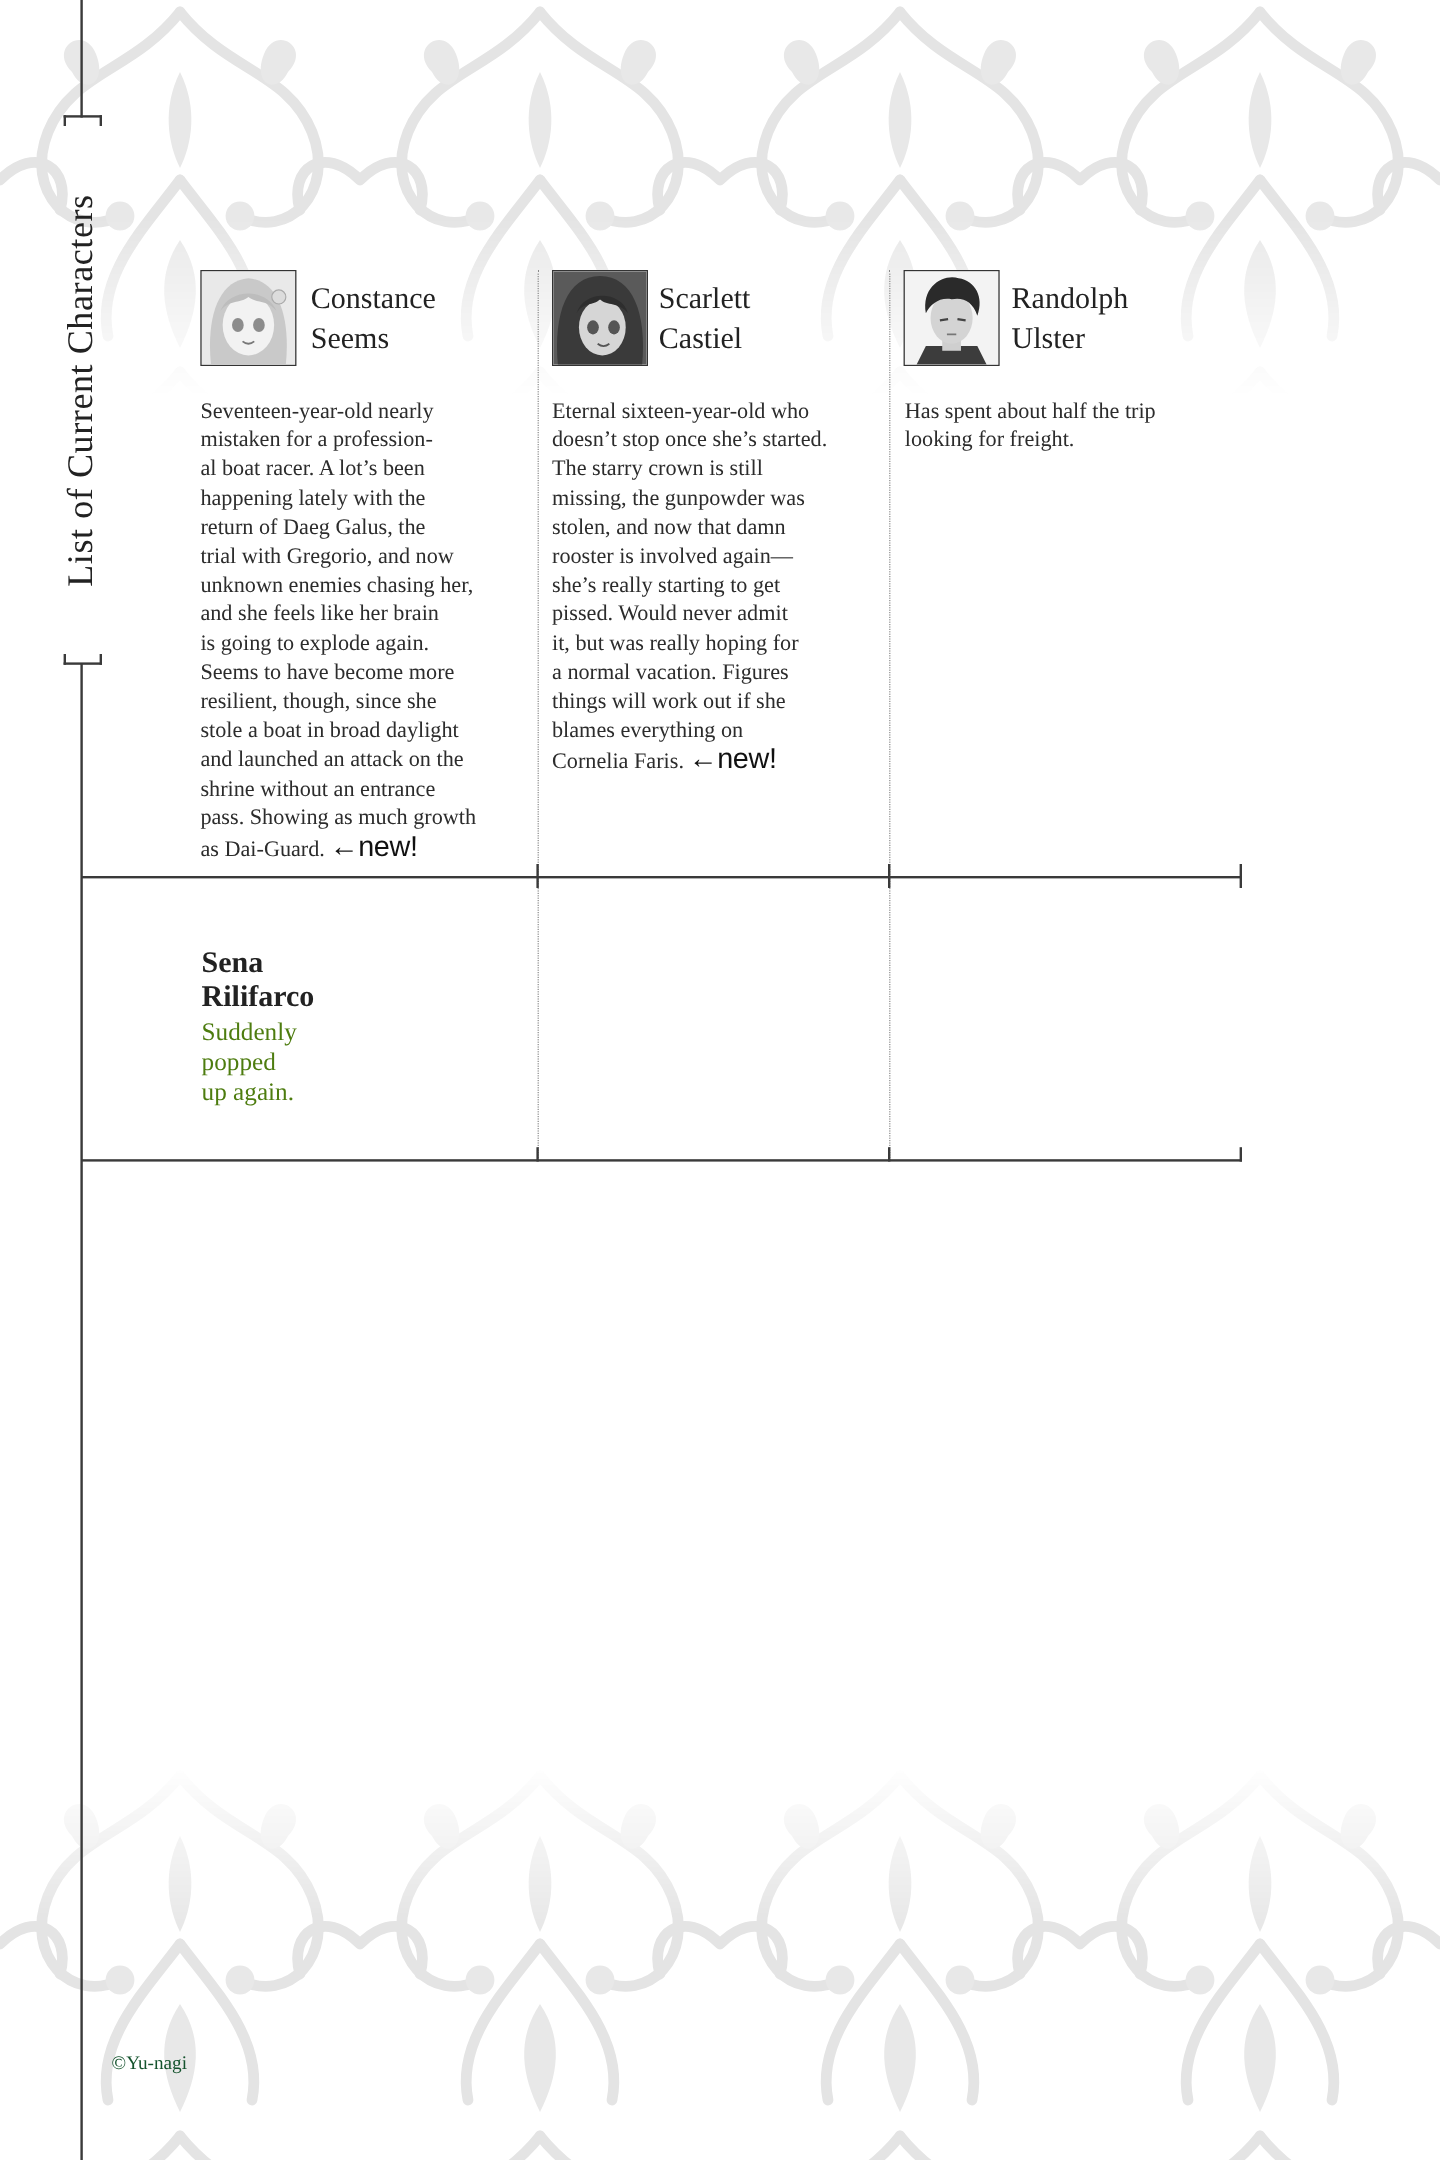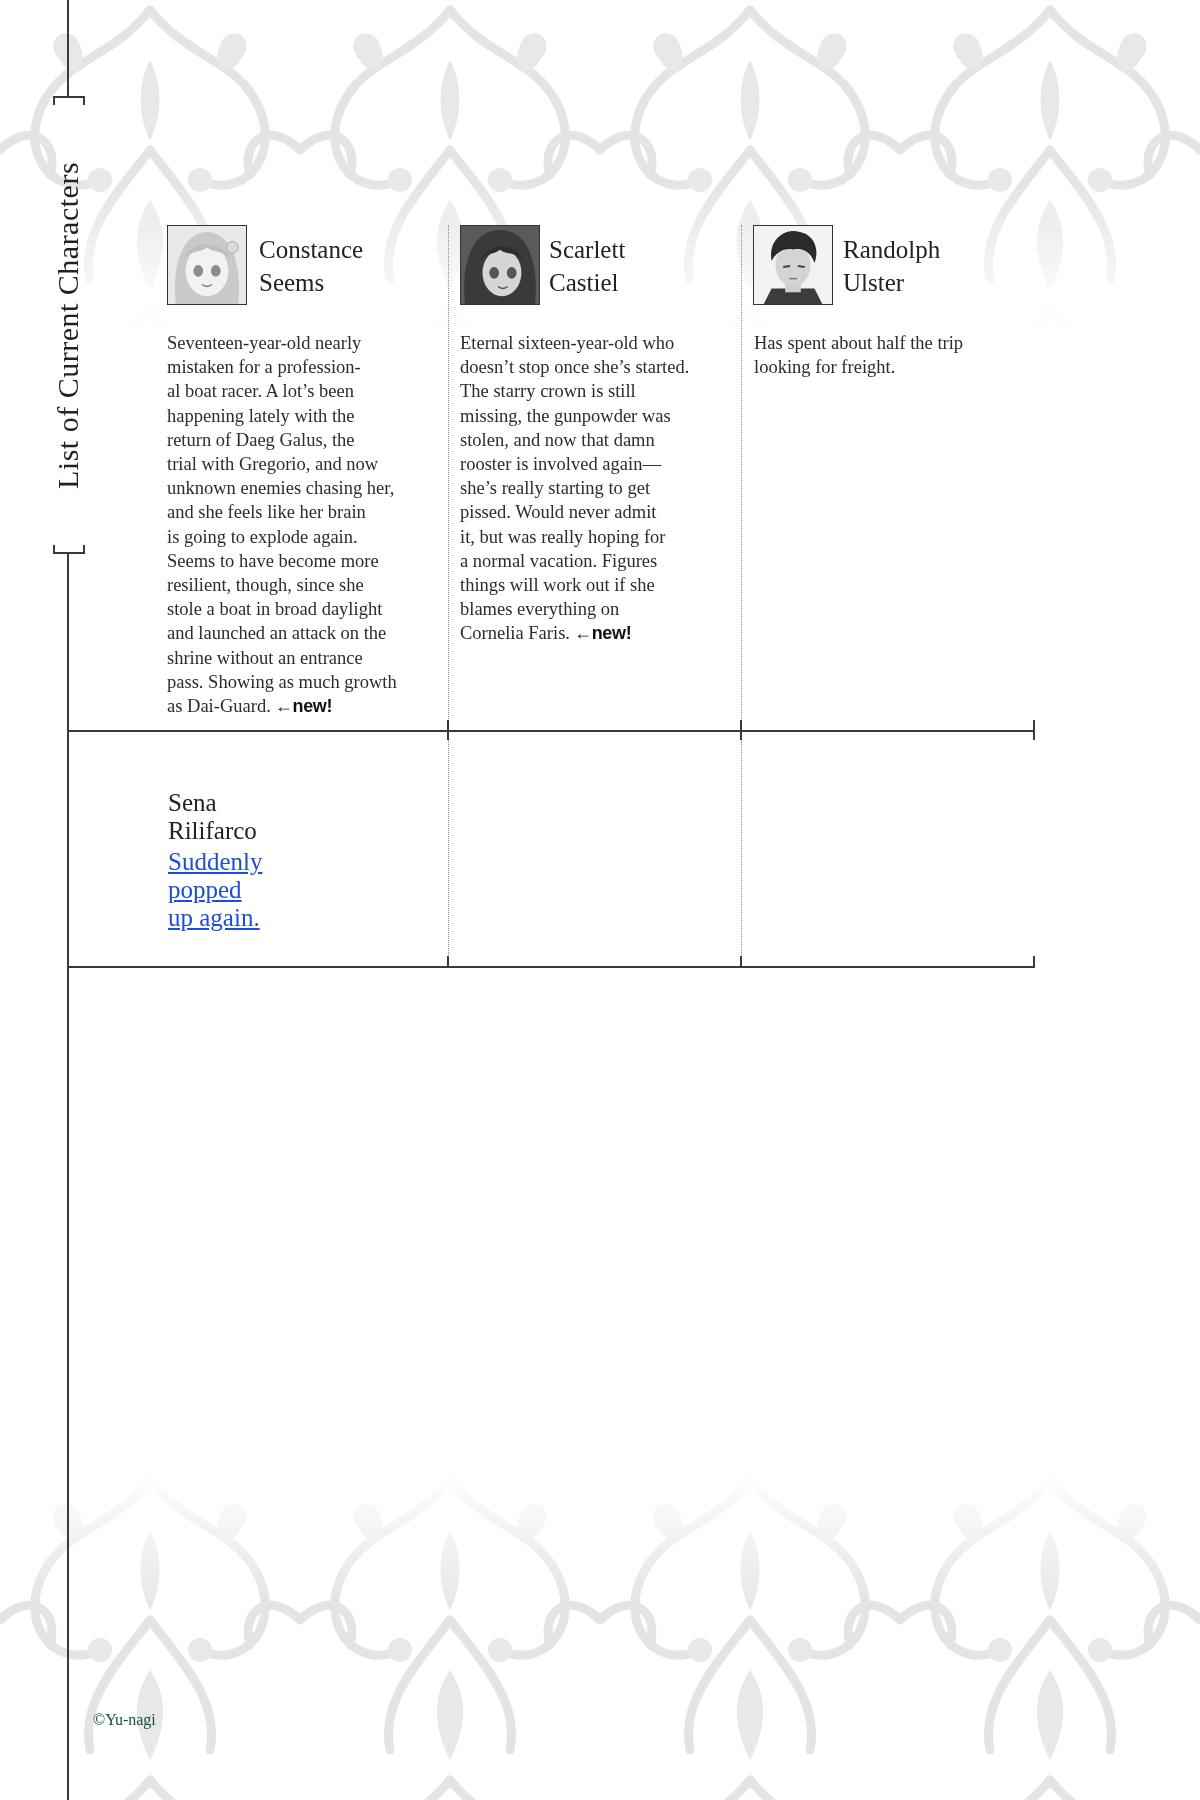--- a/index.html
+++ b/index.html
@@ -47,25 +47,25 @@
     font-weight:normal;
     font-family:Liberation Serif, serif;
   }
   .desc {
     position:absolute; font-size:18.5px; line-height:24.2px; color:#2c2c2c;
     white-space:pre-line;
     margin-top:19px;
   }
   .newtag {
     font-family:"Liberation Sans","DejaVu Sans",sans-serif;
-    font-weight:bold; font-size:18px; color:#111; margin-left:4px;
+    font-weight:normal; font-size:24px; color:#111; margin-left:4px;
     letter-spacing:-0.3px;
   }
-  .sena-name { position:absolute; left:168px; top:789px; font-size:25px; color:#222; }
-  .sena-desc { position:absolute; left:168px; top:848px; font-size:25px; color:#1d4ed8;text-decoration:underline; }
+  .sena-name { position:absolute; left:168px; top:789px; font-size:25px; color:#222;font-weight:bold; }
+  .sena-desc { position:absolute; left:168px; top:848px; font-size:21px; color:#4d7c0f; }
   .copyright { position:absolute; left:93px; top:1711px; font-size:16px; color:#14532d; }
 </style>
 </head>
 <body>
 
 <svg class="pattern top" viewBox="0 0 1200 330" preserveAspectRatio="none">
   <defs>
     <pattern id="dmk" width="300" height="300" patternUnits="userSpaceOnUse">
       <g fill="none" stroke="#e4e4e4" stroke-width="9" stroke-linecap="round">
         <path d="M150 10 C110 60 60 60 40 110 C20 160 60 200 100 180"></path>

